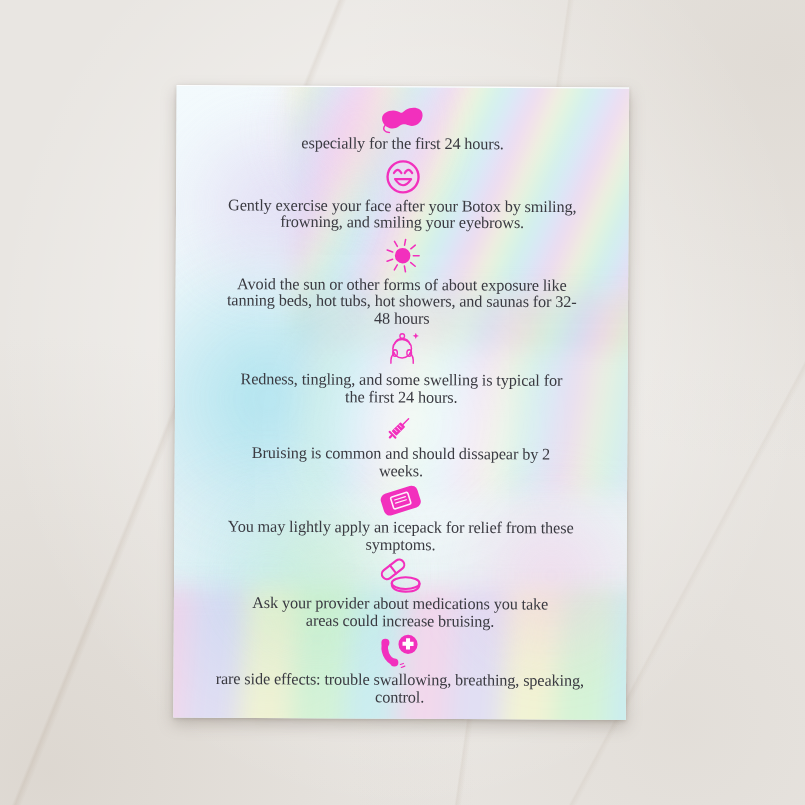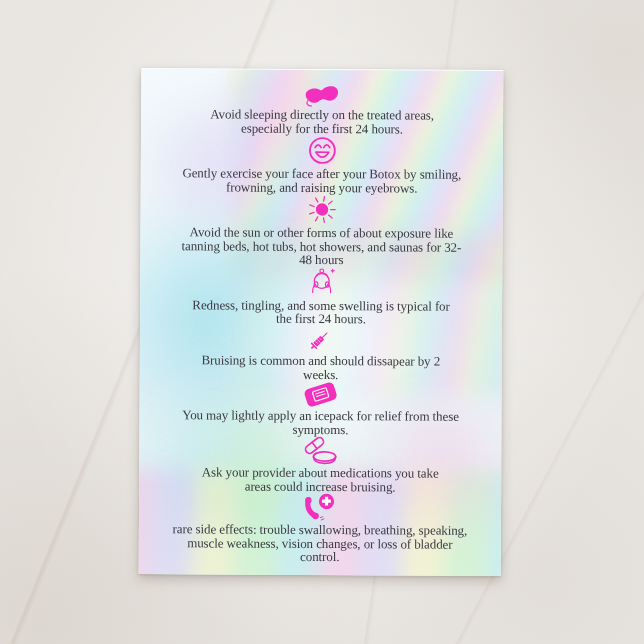--- a/index.html
+++ b/index.html
@@ -78,35 +78,34 @@
 
       <div class="sec">
         <span class="icon">
           <svg width="42" height="22" viewBox="0 0 46 26">
             <g transform="rotate(-8 23 13)">
               <path class="f" d="M4 12 C2 4 12 1 19 4 C21 5 22 6 23 6 C24 6 25 5 27 4 C34 1 44 4 42 12 C40.5 18.5 33 21.5 28 18.8 C26 17.6 24.5 17 23 17 C21.5 17 20 17.6 18 18.8 C13 21.5 5.5 18.5 4 12 Z"></path>
               <path class="s" style="stroke-width:1.3" d="M5.5 16 C2.5 19 4.5 22.5 9 23"></path>
             </g>
           </svg>
         </span>
-        <div class="line">Avoid sleeping directly on the treated areas,</div>
         <div class="line">especially for the first 24 hours.</div>
       </div>
 
       <div class="sec">
         <span class="icon">
           <svg width="31" height="31" viewBox="0 0 36 36">
             <circle class="s" style="stroke-width:2.2" cx="18" cy="18" r="14.4"></circle>
             <path class="s" style="stroke-width:2" d="M9.5 14.5 Q13 8.5 16.5 14.5"></path>
             <path class="s" style="stroke-width:2" d="M19.5 14.5 Q23 8.5 26.5 14.5"></path>
             <path class="s" style="stroke-width:2" d="M10.5 20 Q18 31.5 25.5 20 Z"></path>
           </svg>
         </span>
         <div class="line">Gently exercise your face after your Botox by smiling,</div>
-        <div class="line">frowning, and raising your eyebrows.</div>
+        <div class="line">frowning, and smiling your eyebrows.</div>
       </div>
 
       <div class="sec">
         <span class="icon">
           <svg width="31" height="31" viewBox="0 0 40 40">
             <circle class="f" cx="20" cy="20" r="8"></circle>
             <g class="s" style="stroke-width:1.6">
               <line x1="31" y1="20" x2="37" y2="20"></line>
               <line x1="28.4" y1="27.1" x2="33" y2="30.9"></line>
               <line x1="21.9" y1="30.8" x2="23" y2="36.7"></line>
@@ -197,19 +196,18 @@
             <circle class="f" cx="30" cy="10.5" r="9.5"></circle>
             <path d="M28 4.5 h4 v3.5 h3.5 v4 h-3.5 v3.5 h-4 v-3.5 h-3.5 v-4 h3.5 z" fill="#ffffff"></path>
             <path class="s" style="stroke-width:6.4" d="M7.5 9 A 16 16 0 0 0 16.5 28.5"></path>
             <circle class="f" cx="7.5" cy="9" r="4"></circle>
             <circle class="f" cx="16.5" cy="28.5" r="4"></circle>
             <path class="s" style="stroke-width:1.2" d="M22.5 30.5 l3 -1"></path>
             <path class="s" style="stroke-width:1.2" d="M23.5 33.5 l3.4 -1.4"></path>
           </svg>
         </span>
         <div class="line">rare side effects: trouble swallowing, breathing, speaking,</div>
-        <div class="line">muscle weakness, vision changes, or loss of bladder</div>
         <div class="line">control.</div>
       </div>
 
     </div>
   </div>
 </div>
 
 </body></html>

